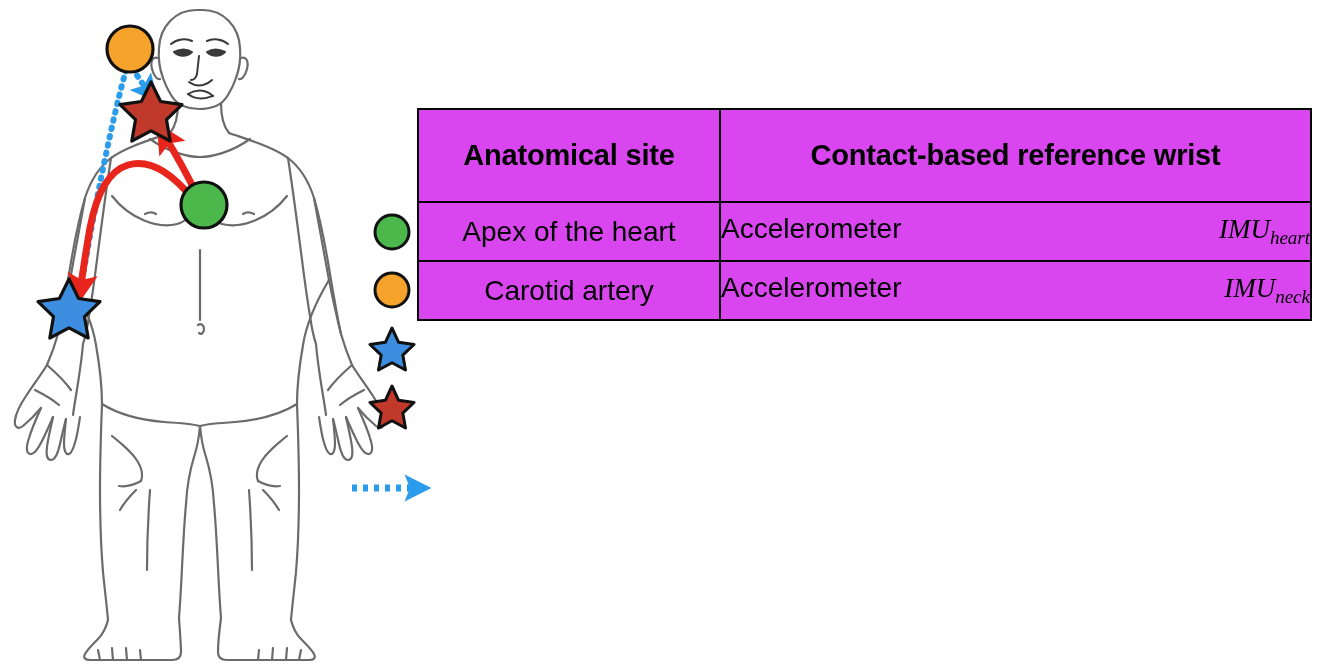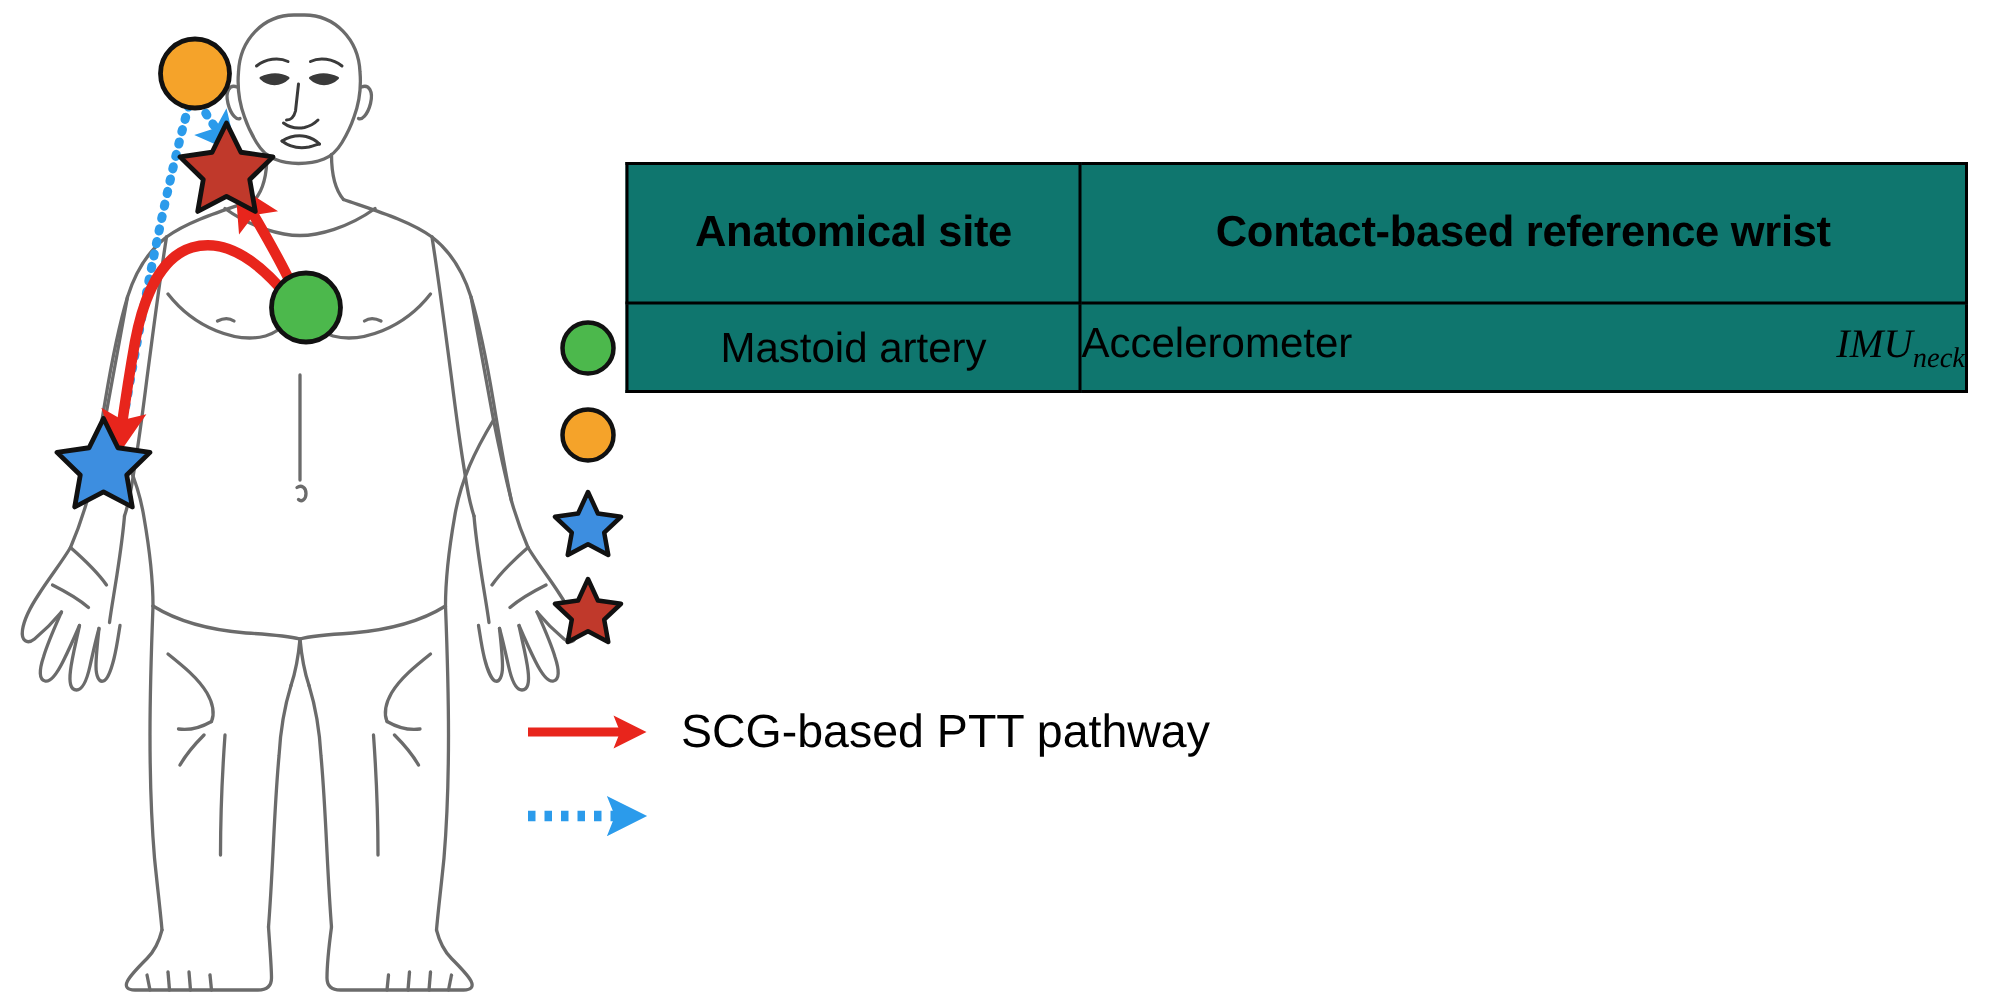--- a/index.html
+++ b/index.html
@@ -35,21 +35,21 @@
   #sensor-table-wrap {
     position: absolute;
     left: 417px;
     top: 108px;
     width: 893px;
   }
   table.sensor-table {
     border-collapse: collapse;
     width: 893px;
     table-layout: fixed;
-    background: #0f766e;
+    background: #d946ef;
   }
   table.sensor-table td, table.sensor-table th {
     border: 2px solid #000000;
     padding: 0;
     vertical-align: middle;
   }
   .col-site  { width: 302px; }
   .col-sensor{ width: 591px; }
 
   th.hdr {
@@ -327,47 +327,43 @@
         <col class="col-sensor">
       </colgroup>
       <thead>
         <tr>
           <th class="hdr">Anatomical site</th>
           <th class="hdr">Contact-based reference wrist</th>
         </tr>
       </thead>
       <tbody>
         <tr>
-          <td class="site-cell">Mastoid artery</td>
+          <td class="site-cell">Apex of the heart</td>
+          <td class="sensor-cell">
+            <div class="sensor-row-inner">
+              <span class="sensor-name">Accelerometer</span>
+              <span class="imu-label"><span>IMU</span><span class="sub">heart</span></span>
+            </div>
+          </td>
+        </tr>
+        <tr>
+          <td class="site-cell">Carotid artery</td>
           <td class="sensor-cell">
             <div class="sensor-row-inner">
               <span class="sensor-name">Accelerometer</span>
               <span class="imu-label"><span>IMU</span><span class="sub">neck</span></span>
             </div>
           </td>
         </tr>
       </tbody>
     </table>
   </div>
 
   <div id="legend">
 
-    <div class="legend-row">
-      <span class="legend-glyph">
-        <svg width="96" height="30" viewBox="0 0 96 30">
-          <defs>
-            <marker id="lg-arrow-red" viewBox="0 0 12 12" refX="6" refY="6" markerWidth="4.4" markerHeight="4.4" orient="auto-start-reverse">
-              <path d="M1,1 L11,6 L1,11 L3,6 Z" fill="#E8251C"></path>
-            </marker>
-          </defs>
-          <line x1="4" y1="15" x2="72" y2="15" stroke="#E8251C" stroke-width="6" marker-end="url(#lg-arrow-red)"></line>
-        </svg>
-      </span>
-      <span class="legend-text">SCG-based PTT pathway</span>
-    </div>
 
     <div class="legend-row">
       <span class="legend-glyph">
         <svg width="96" height="30" viewBox="0 0 96 30">
           <defs>
             <marker id="lg-arrow-blue" viewBox="0 0 12 12" refX="6" refY="6" markerWidth="4.6" markerHeight="4.6" orient="auto-start-reverse">
               <path d="M1,1 L11,6 L1,11 L3,6 Z" fill="#2B9BEB"></path>
             </marker>
           </defs>
           <line x1="4" y1="15" x2="70" y2="15" stroke="#2B9BEB" stroke-width="7" stroke-dasharray="5 6" marker-end="url(#lg-arrow-blue)"></line>

